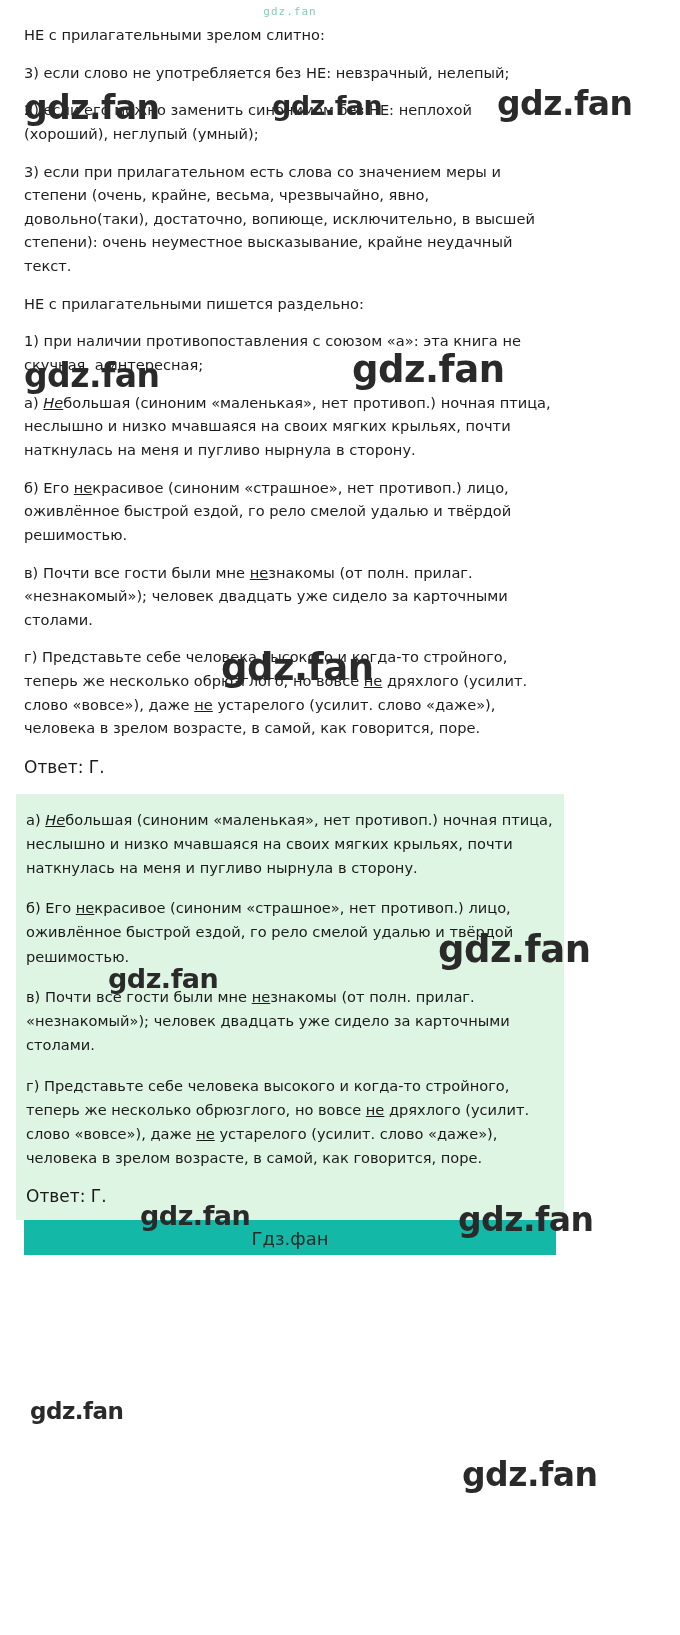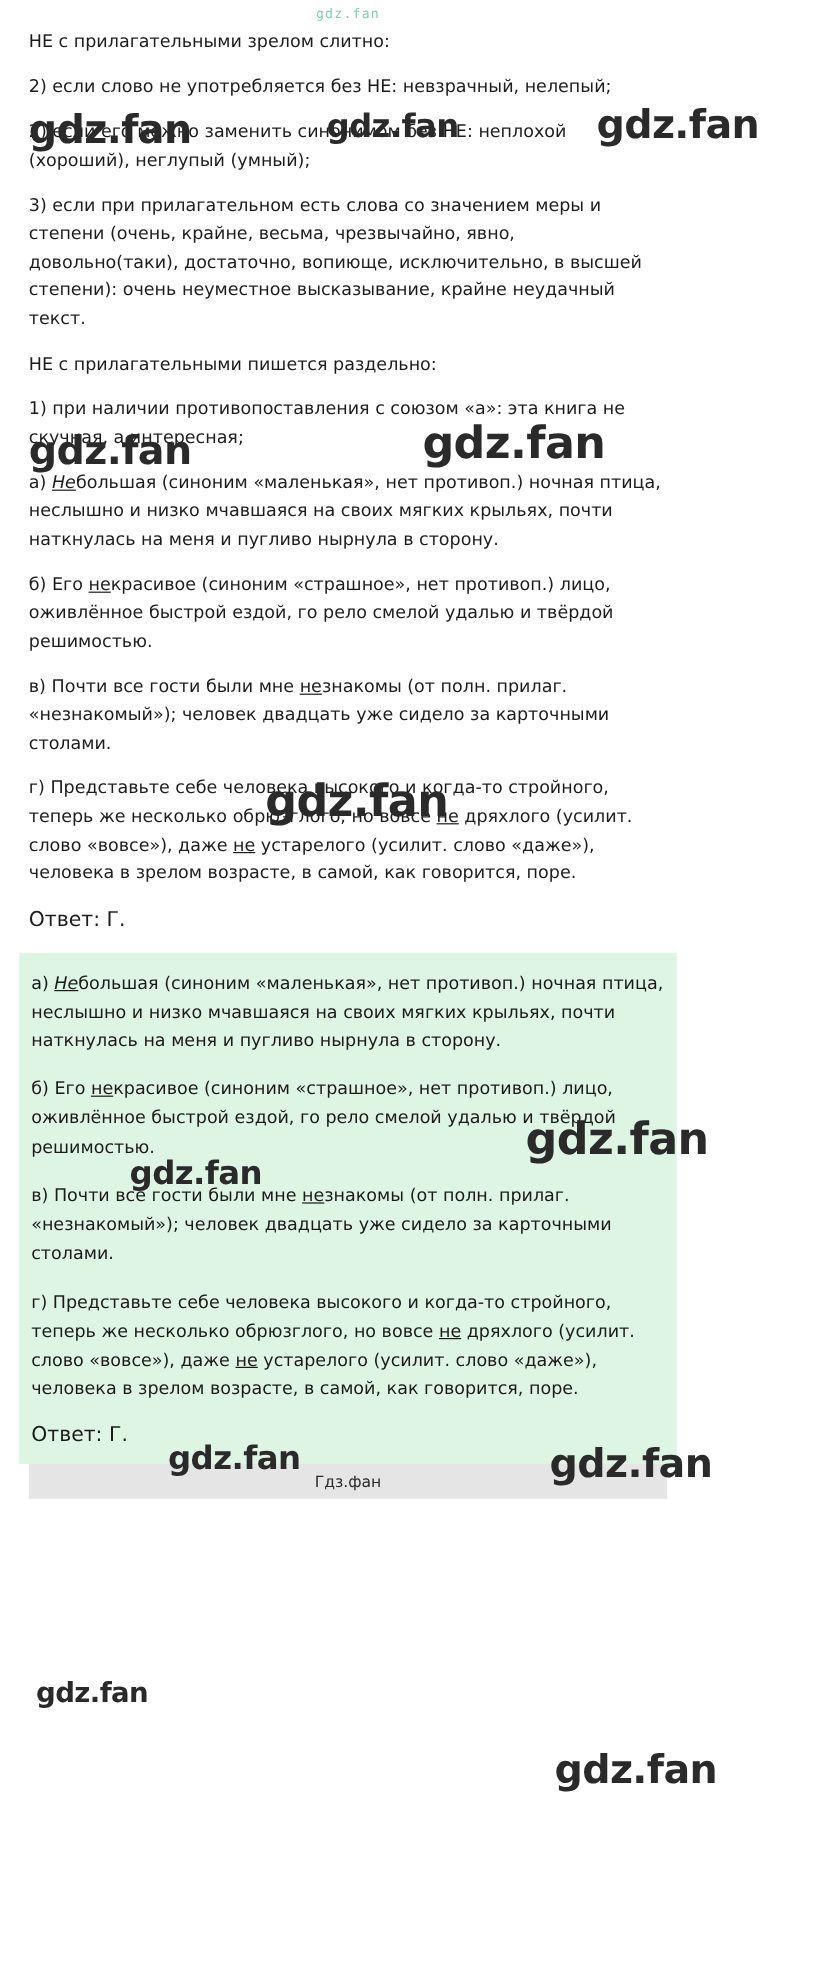--- a/index.html
+++ b/index.html
@@ -58,24 +58,24 @@
   .green-block p {
     margin: 0 0 16px 0;
     font-size: 14.6px;
     line-height: 1.66;
   }
   .green-block .answer {
     margin-bottom: 4px;
   }
   .bottom-bar {
     text-align: center;
-    font-size: 13px;
+    font-size: 18px;
     color: #2b2b2b;
     padding: 8px 0 6px 0;
-    background: #e5e5e5;
+    background: #14b8a6;
   }
   
   .wm {
     position: absolute;
     font-family: "DejaVu Sans", sans-serif;
     font-weight: bold;
     color: #2a2a2a;
     white-space: nowrap;
     pointer-events: none;
     letter-spacing: -0.5px;
@@ -89,21 +89,21 @@
 <body>
 
 <div class="page">
 
   <div class="top-mark">gdz.fan</div>
 
   <div class="body-text">
 
     <p>НЕ с прилагательными зрелом слитно:</p>
 
-    <p>2) если слово не употребляется без НЕ: невзрачный, нелепый;</p>
+    <p>3) если слово не употребляется без НЕ: невзрачный, нелепый;</p>
     <p>2) если его можно заменить синонимом без НЕ: неплохой (хороший), неглупый (умный);</p>
     <p>3) если при прилагательном есть слова со значением меры и степени (очень, крайне, весьма, чрезвычайно, явно, довольно(таки), достаточно, вопиюще, исключительно, в высшей степени): очень неуместное высказывание, крайне неудачный текст.</p>
 
     <p>НЕ с прилагательными пишется раздельно:</p>
 
     <p>1) при наличии противопоставления с союзом «а»: эта книга не скучная, а интересная;</p>
 
     <p><span>а) </span><u class="ital">Не</u><span>большая (синоним «маленькая», нет противоп.) ночная птица, неслышно и низко мчавшаяся на своих мягких крыльях, почти наткнулась на меня и пугливо нырнула в сторону.</span></p>
 
     <p><span>б) Его </span><u>не</u><span>красивое (синоним «страшное», нет противоп.) лицо, оживлённое быстрой ездой, го рело смелой удалью и твёрдой решимостью.</span></p>

